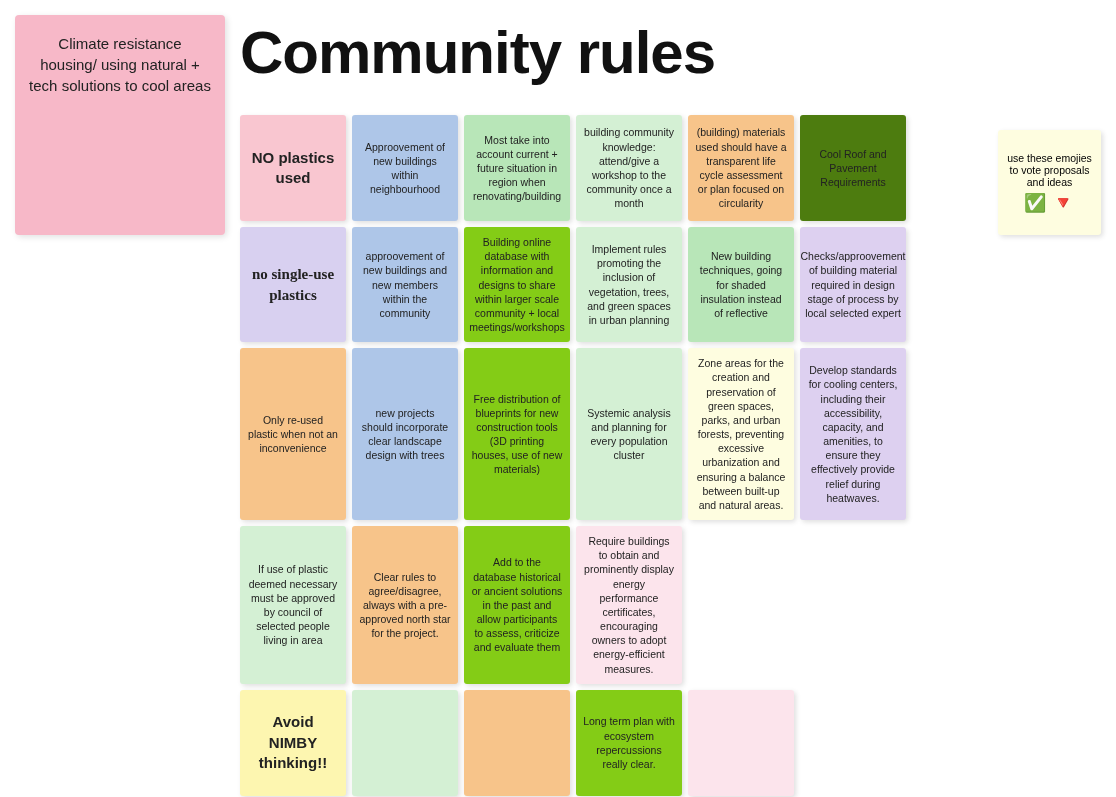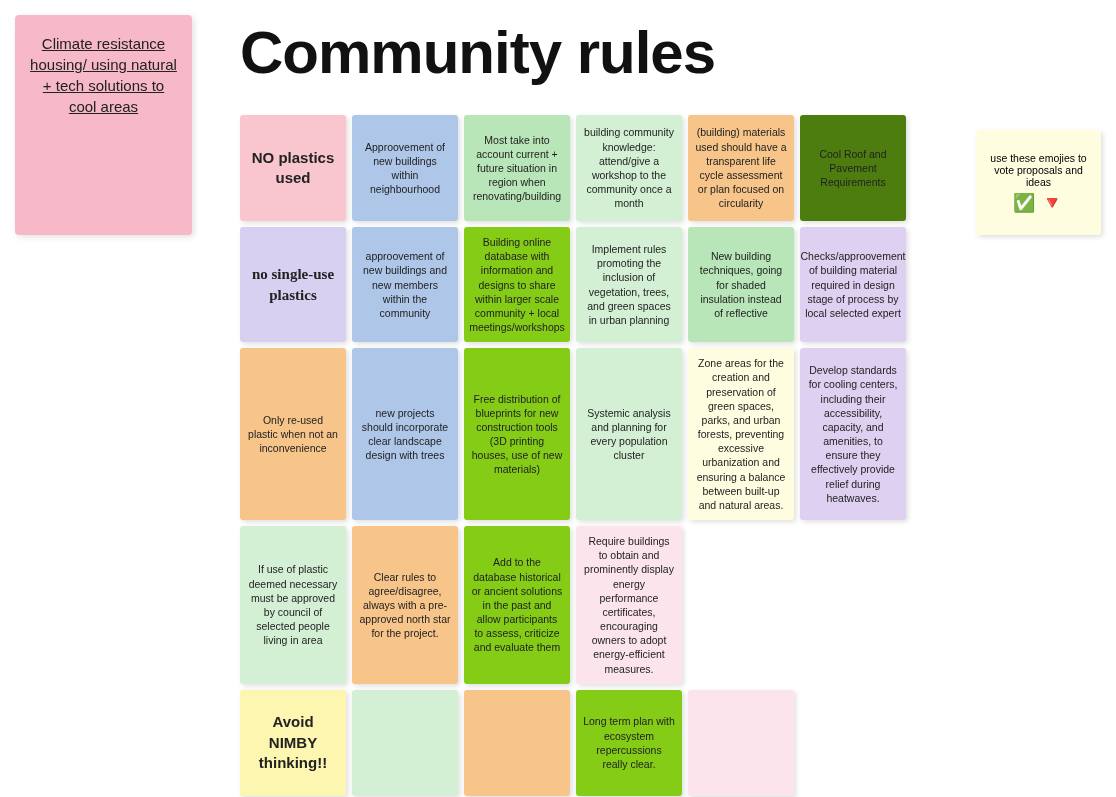--- a/index.html
+++ b/index.html
@@ -17,31 +17,30 @@
       font-weight: 900;
       color: #111;
       padding: 18px 0 10px 240px;
       letter-spacing: -1px;
     }
 
     .left-panel {
       position: absolute;
       top: 15px;
       left: 15px;
-      width: 177px;
+      width: 210px;
       background: #f7b8c8;
       border-radius: 4px;
       padding: 18px 14px;
       font-size: 15px;
       text-align: center;
       color: #222;
       line-height: 1.4;
       min-height: 220px;
       box-shadow: 2px 2px 6px rgba(0,0,0,0.12);
-      text-decoration: underline;
     }
 
     .grid-container {
       position: absolute;
       top: 115px;
       left: 240px;
       right: 10px;
     }
 
     .grid-row {
@@ -87,21 +86,21 @@
 
     .sticky-large {
       font-size: 15px;
       font-weight: bold;
     }
 
     .emoji-box {
       position: absolute;
       top: 130px;
       right: 15px;
-      width: 125px;
+      width: 103px;
       min-height: 105px;
       background: #fefde0;
       border-radius: 3px;
       padding: 8px;
       font-size: 10.5px;
       text-align: center;
       box-shadow: 2px 2px 5px rgba(0,0,0,0.13);
       display: flex;
       flex-direction: column;
       align-items: center;

